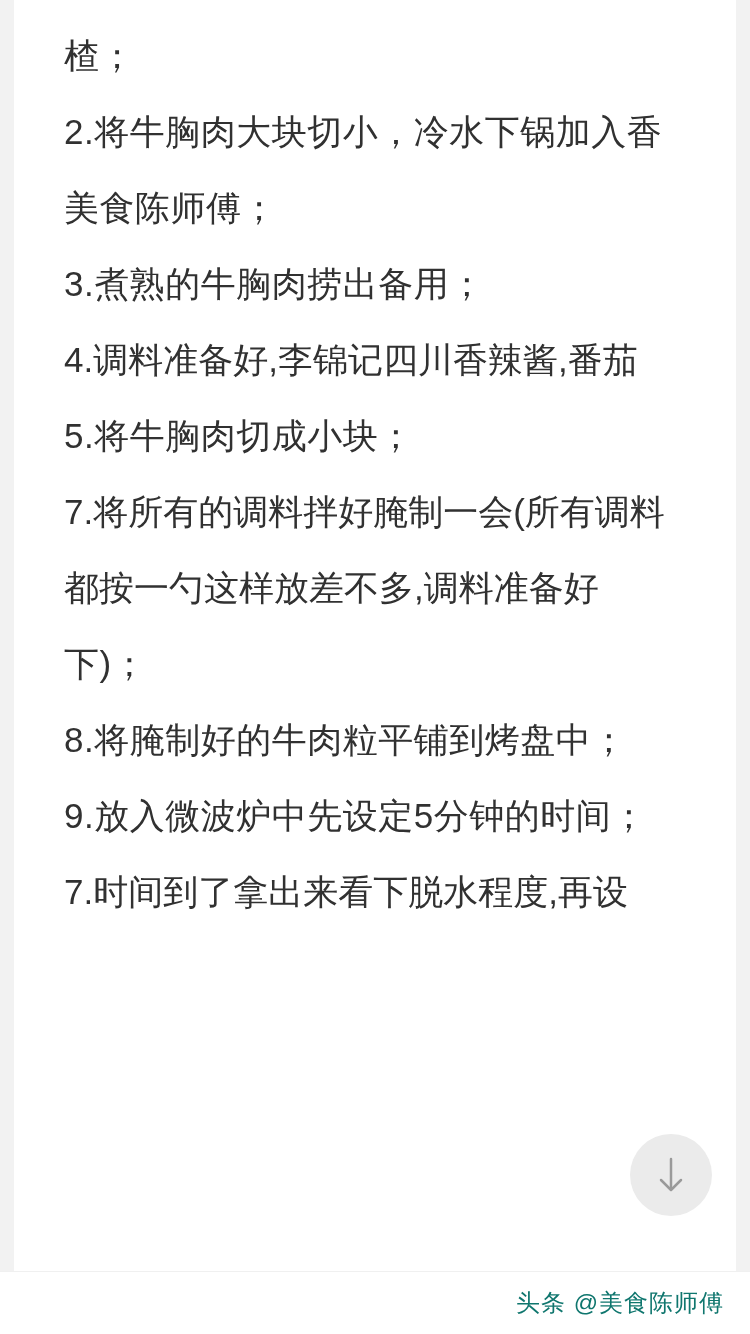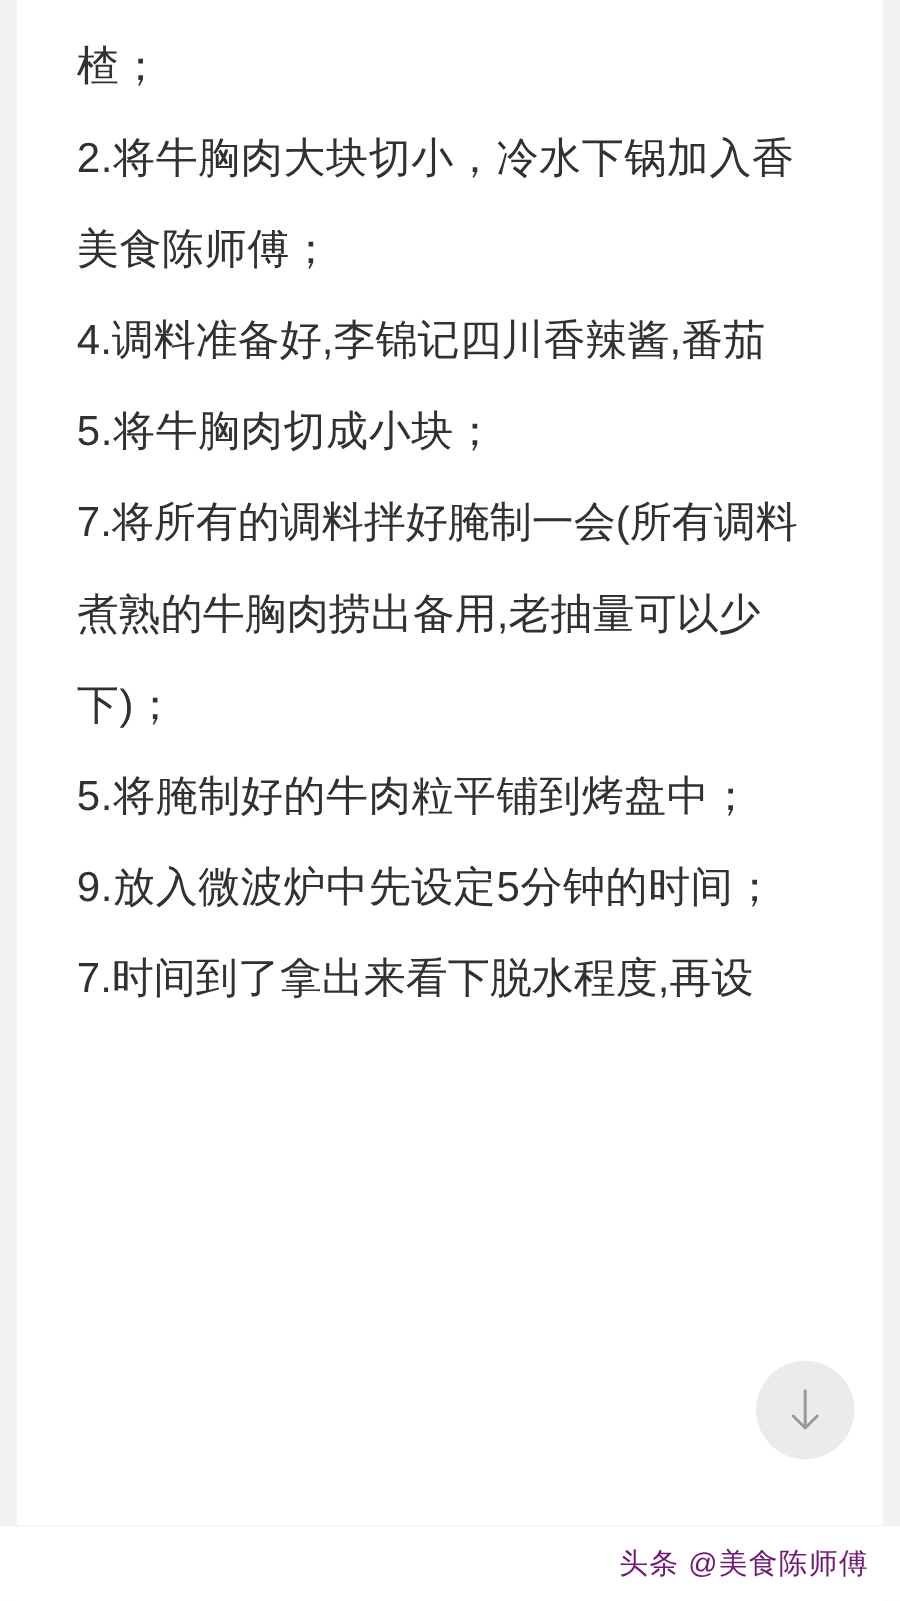--- a/index.html
+++ b/index.html
@@ -78,21 +78,21 @@
     width: 750px;
     height: 62px;
     background: #ffffff;
     display: flex;
     align-items: center;
     justify-content: flex-end;
     padding-right: 26px;
     box-sizing: border-box;
   }
   .watermark-text {
-    color: #701a75;
+    color: #0f766e;
     font-size: 24px;
     letter-spacing: 1px;
     white-space: nowrap;
   }
   .bottom-rule {
     position: absolute;
     left: 0;
     bottom: 62px;
     width: 750px;
     height: 1px;
@@ -104,26 +104,27 @@
 
 <div class="page">
 
   <div class="gutter-left"></div>
   <div class="gutter-right"></div>
 
   <div class="content">
     <div class="line">楂；</div>
     <div class="line">2.将牛胸肉大块切小，冷水下锅加入香</div>
     <div class="line">美食陈师傅；</div>
+    <div class="line">3.煮熟的牛胸肉捞出备用；</div>
     <div class="line tight">4.调料准备好,李锦记四川香辣酱,番茄</div>
     <div class="line">5.将牛胸肉切成小块；</div>
     <div class="line tight">7.将所有的调料拌好腌制一会(所有调料</div>
-    <div class="line tight">煮熟的牛胸肉捞出备用,老抽量可以少</div>
+    <div class="line tight">都按一勺这样放差不多,调料准备好</div>
     <div class="line">下)；</div>
-    <div class="line">5.将腌制好的牛肉粒平铺到烤盘中；</div>
+    <div class="line">8.将腌制好的牛肉粒平铺到烤盘中；</div>
     <div class="line">9.放入微波炉中先设定5分钟的时间；</div>
     <div class="line tight">7.时间到了拿出来看下脱水程度,再设</div>
   </div>
 
   <div class="scroll-down">
     <span>
       <svg width="34" height="40" viewBox="0 0 34 40" fill="none" aria-hidden="true">
         <path d="M17 4 L17 34" stroke="#9a9a9a" stroke-width="2.5" stroke-linecap="round"></path>
         <path d="M7 25 L17 35 L27 25" stroke="#9a9a9a" stroke-width="2.5" stroke-linecap="round" stroke-linejoin="round" fill="none"></path>
       </svg>

